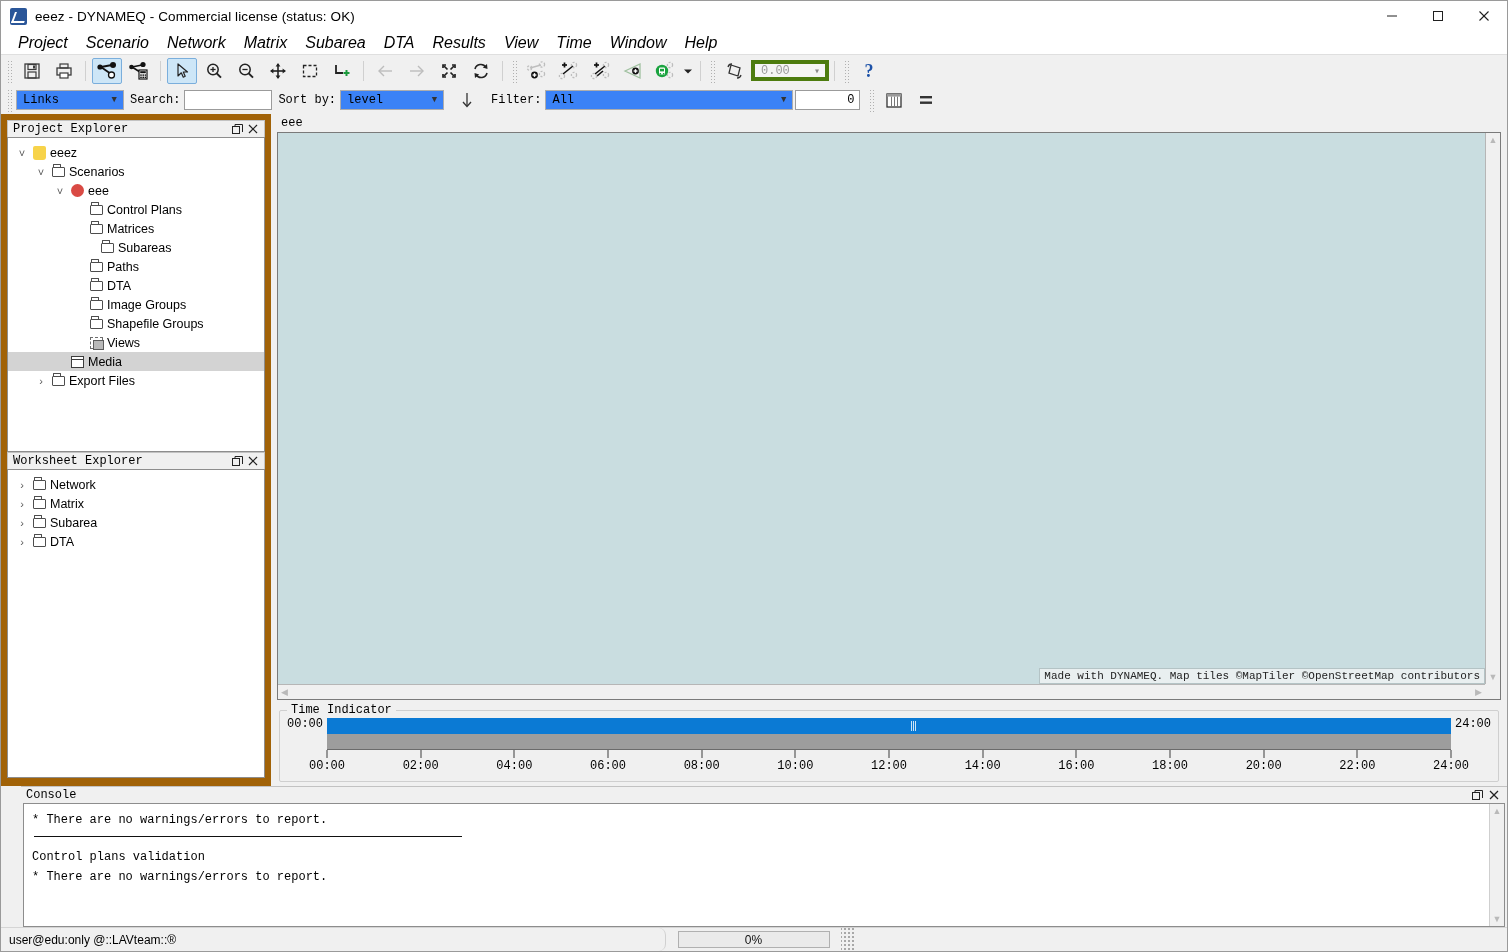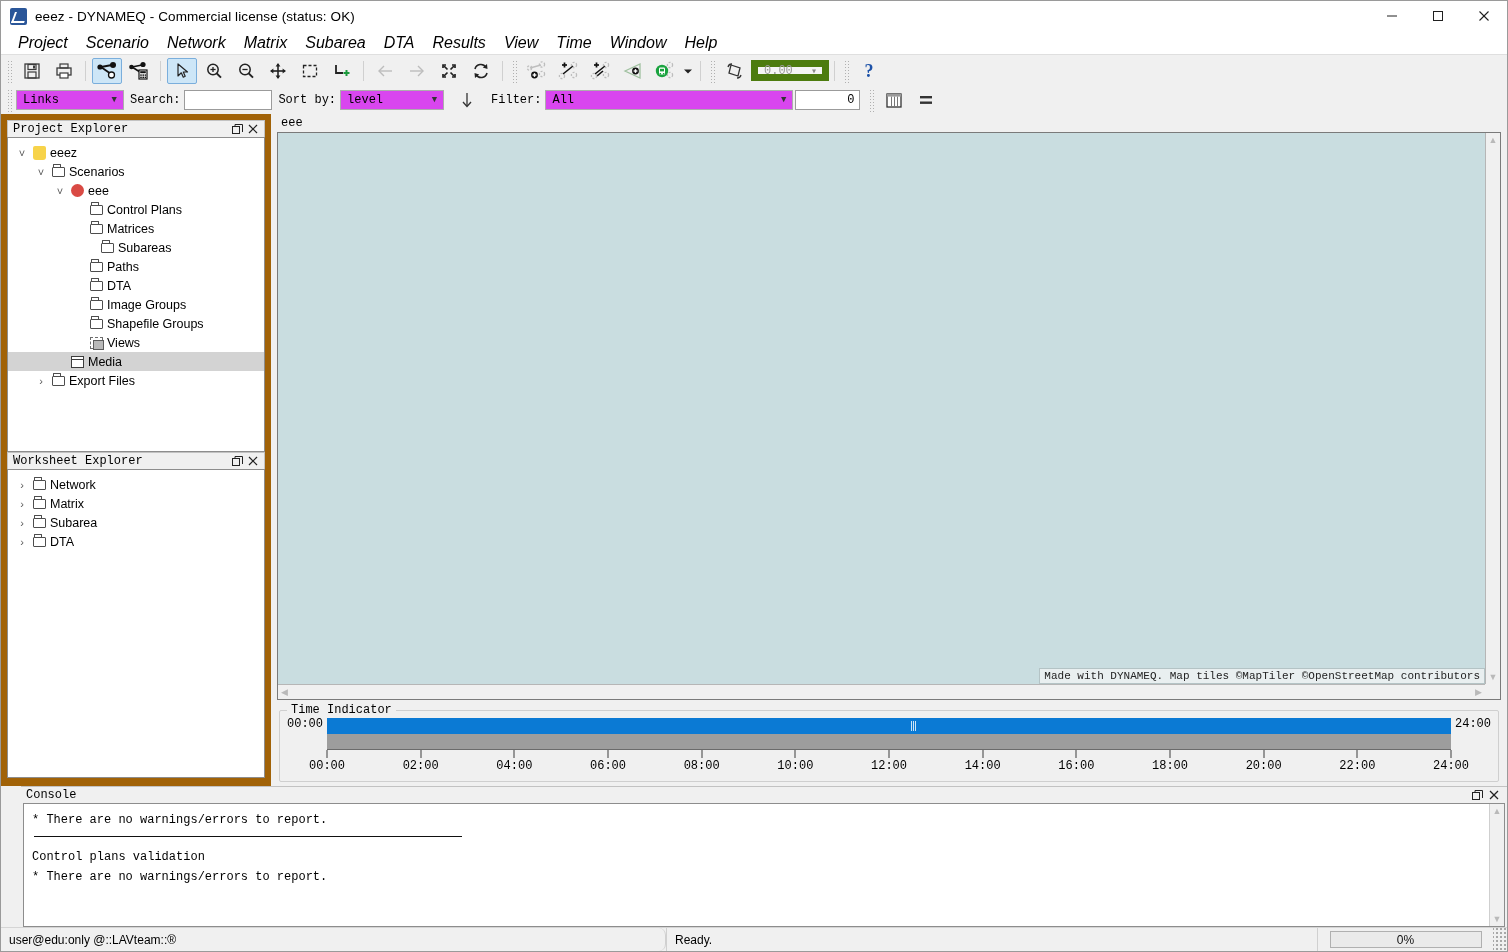--- a/index.html
+++ b/index.html
@@ -39,29 +39,29 @@
   .toolbar { height: 32px; flex: 0 0 32px; display: flex; align-items: center;
              background: #f0f0f0; border-top: 1px solid #dfdfdf; padding-left: 2px; }
   .grip { width: 7px; height: 24px; margin: 0 3px; flex: 0 0 auto;
           background-image: radial-gradient(#b0b0b0 1px, transparent 1px);
           background-size: 3px 3px; background-position: 1px 1px; }
   .tb-btn { width: 30px; height: 26px; display:flex; align-items:center; justify-content:center;
             margin: 0 1px; border: 1px solid transparent; border-radius: 2px; }
   .tb-btn.active { background: #cde6f7; border-color: #7aaedc; }
   .tb-sep { width: 1px; height: 20px; background: #d0d0d0; margin: 0 5px; flex: 0 0 auto; }
   .tb-dd { width: 14px; height: 26px; display:flex; align-items:center; justify-content:center; }
-  .tb-combo { width: 78px; height: 21px; border: 7px solid #4d7c0f; background: #f5f5f5;
+  .tb-combo { width: 78px; height: 21px; border: 4px solid #4d7c0f; background: #f5f5f5;
               display: flex; align-items: center; padding-left: 6px; color: #9a9a9a;
               font-family: "Liberation Mono", monospace; font-size: 12px; }
   .tb-combo .arrow { margin-left: auto; margin-right: 5px; color:#8a8a8a; font-size: 10px; }
 
   
   .toolbar2 { height: 28px; flex: 0 0 28px; display: flex; align-items: center;
               background: #f0f0f0; padding-left: 2px; }
-  .combo { height: 20px; border: 1px solid #adadad; background: #d946ef;
+  .combo { height: 20px; border: 1px solid #adadad; background: #3b82f6;
            display: flex; align-items: center; padding-left: 6px;
            font-family: "Liberation Mono", monospace; font-size: 12px; color: #000; }
   .combo .arrow { margin-left: auto; margin-right: 6px; font-size: 9px; color: #333; }
   .lbl { font-family: "Liberation Mono", monospace; font-size: 12px; margin: 0 4px 0 6px; }
   .txtbox { height: 20px; border: 1px solid #9b9b9b; background: #fff; }
   .numbox { height: 20px; border: 1px solid #9b9b9b; background: #fff;
             display: flex; align-items: center; justify-content: flex-end; padding-right: 5px;
             font-family: "Liberation Mono", monospace; font-size: 12px; }
 
   
@@ -755,19 +755,18 @@
       </div>
       <div class="console-sb">
         <span class="sb-arrow">▲</span>
         <span class="sb-arrow">▼</span>
       </div>
     </div>
   </div>
 
   <div class="statusbar">
     <div class="st-cell st-user">user@edu:only @::LAVteam::®</div>
-    <div class="st-cell st-ready">Ready.</div>
     <div class="st-prog">
       <div class="progbar">0%</div>
     </div>
     <div class="resize-grip"></div>
   </div>
 </div>
 
 </body></html>

